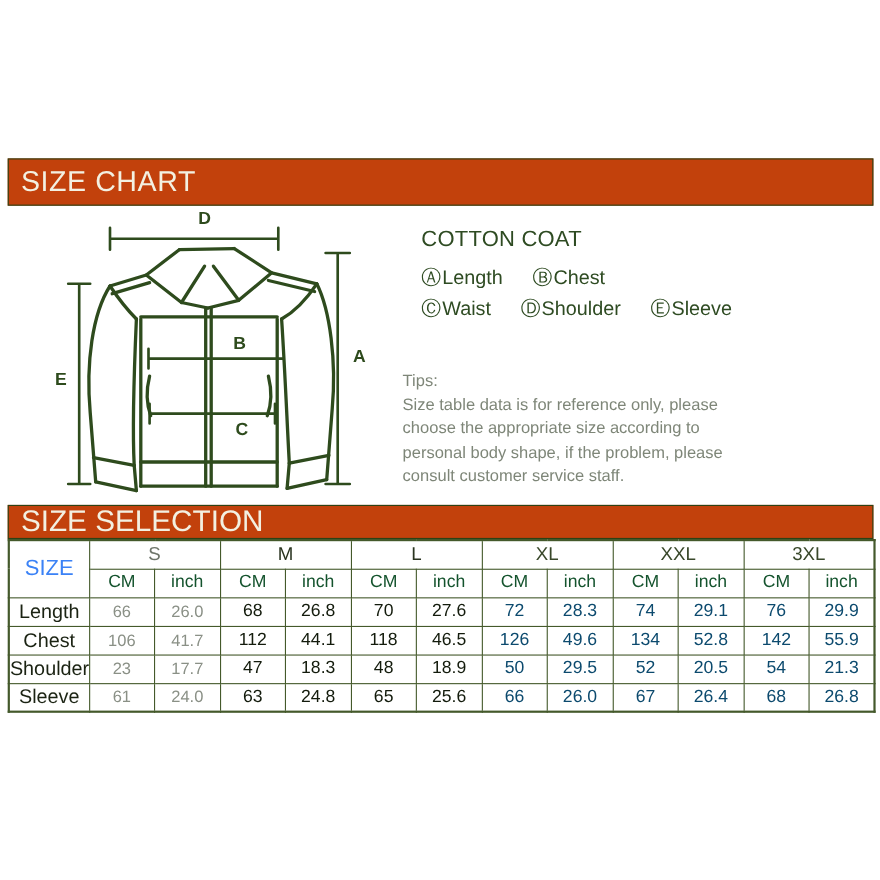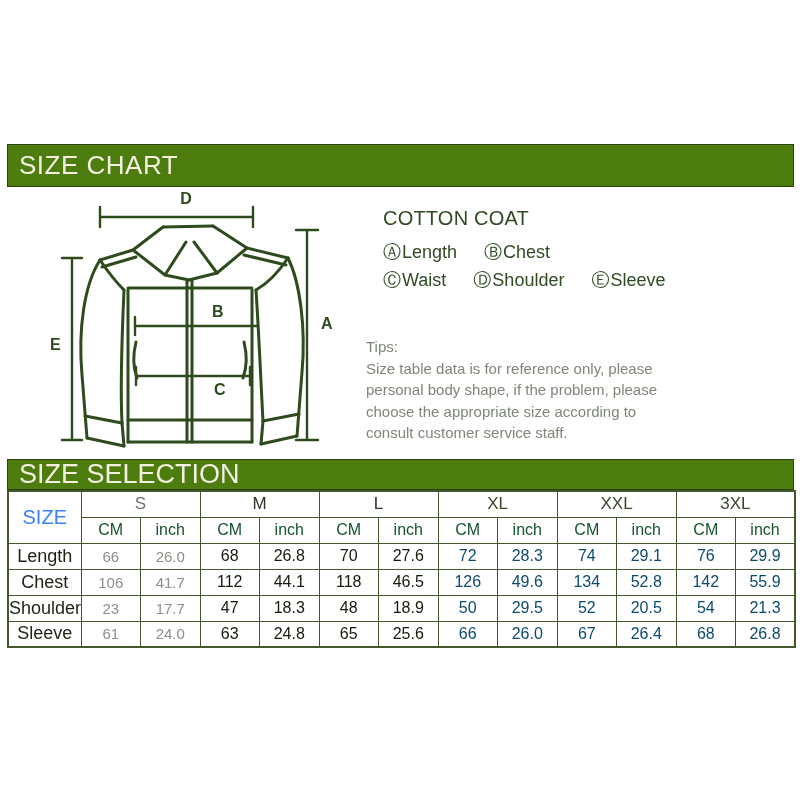--- a/index.html
+++ b/index.html
@@ -3,21 +3,21 @@
 <meta charset="utf-8">
 <style>
   html,body{margin:0;padding:0;}
   body{
     width:800px;height:800px;background:#ffffff;
     font-family:"Liberation Sans", sans-serif;
     position:relative;overflow:hidden;
   }
   .banner{
     position:absolute;left:7px;width:787px;box-sizing:border-box;
-    background:#4d7c0f;border:1px solid #2c4215;
+    background:#c2410c;border:1px solid #2c4215;
     color:#f3f0e1;display:flex;align-items:center;padding-left:11px;
   }
   #banner-size-chart{top:144px;height:43px;font-size:26px;letter-spacing:0.5px;}
   #banner-size-selection{top:459px;height:31px;font-size:27px;}
   #jacket-diagram{position:absolute;left:40px;top:190px;width:340px;height:270px;}
   #info-block{position:absolute;left:383px;top:207px;width:340px;color:#2e4b22;}
   #product-title{font-size:20px;margin-bottom:8px;letter-spacing:0.2px;}
   .legend-row{font-size:18px;line-height:28px;white-space:nowrap;}
   .legend-item + .legend-item{margin-left:22px;}
   .legend-letter{margin-right:1px;}
@@ -116,22 +116,22 @@
     <div class="legend-row">
       <span class="legend-item"><span class="legend-letter">Ⓒ</span><span>Waist</span></span>
       <span class="legend-item"><span class="legend-letter">Ⓓ</span><span>Shoulder</span></span>
       <span class="legend-item"><span class="legend-letter">Ⓔ</span><span>Sleeve</span></span>
     </div>
   </div>
 
   <div id="tips-block">
     <div>Tips:</div>
     <div>Size table data is for reference only, please</div>
+    <div>choose the appropriate size according to</div>
     <div>personal body shape, if the problem, please</div>
-    <div>choose the appropriate size according to</div>
     <div>consult customer service staff.</div>
   </div>
 
   <div id="banner-size-selection" class="banner">
     <span>SIZE SELECTION</span>
   </div>
 
   <table id="size-table">
       <colgroup>
         <col style="width: 73px;">

